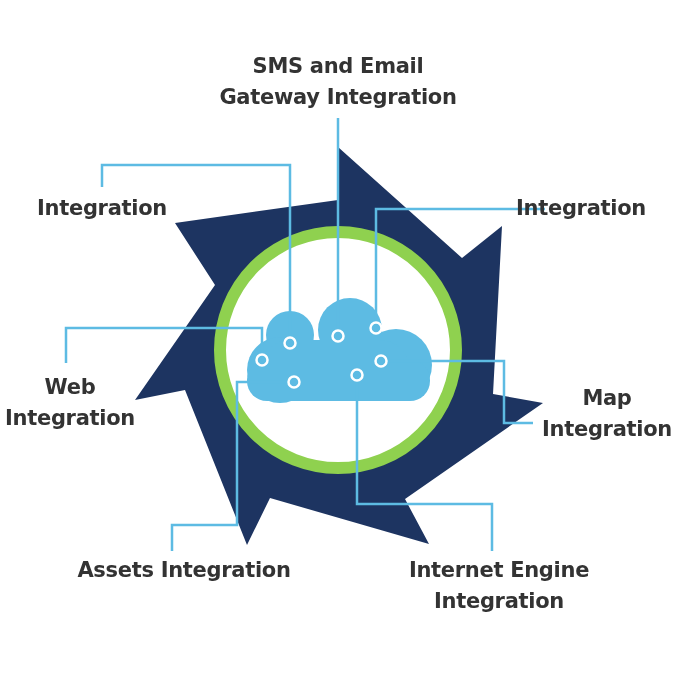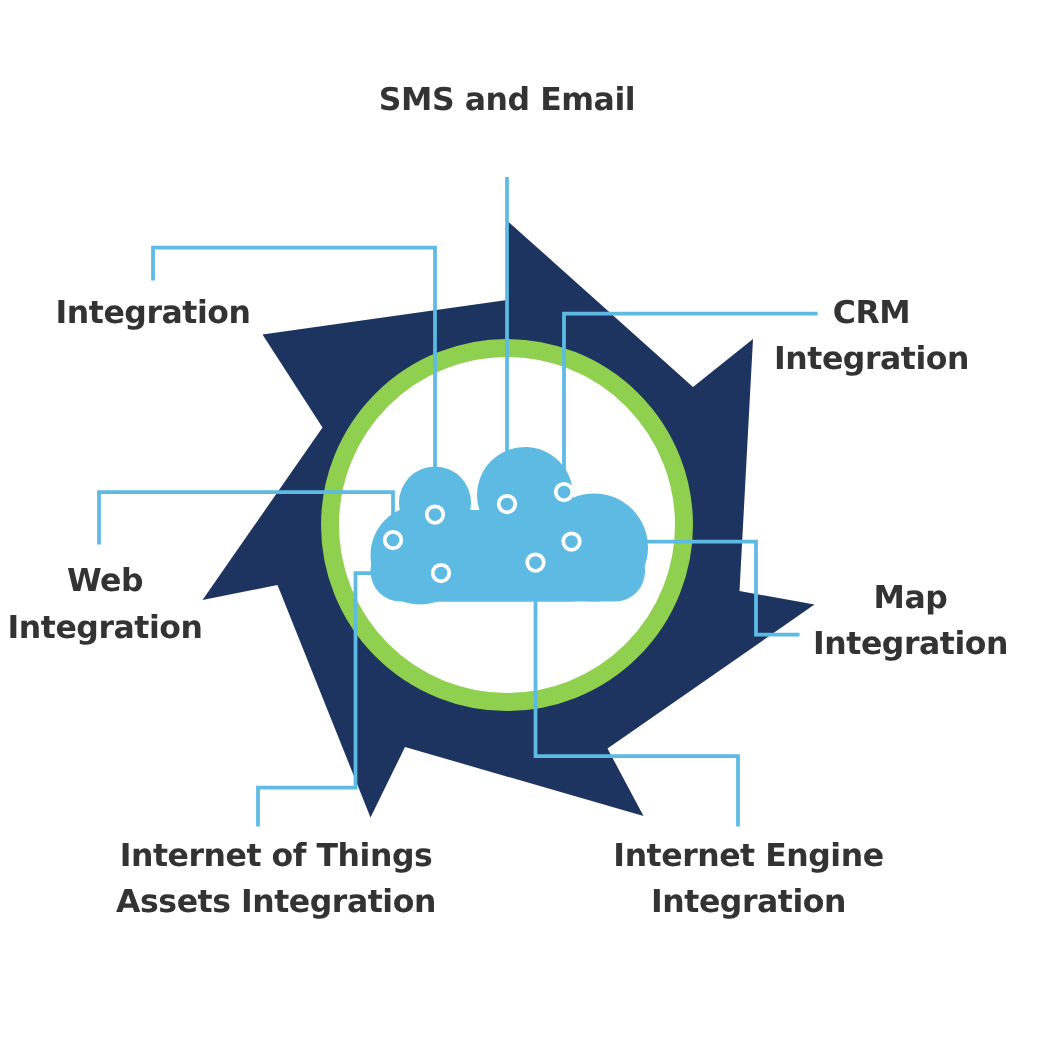--- a/index.html
+++ b/index.html
@@ -40,36 +40,35 @@
     <circle cx="376" cy="328" r="5.5"></circle>
     <circle cx="262" cy="360" r="5.5"></circle>
     <circle cx="381" cy="361" r="5.5"></circle>
     <circle cx="294" cy="382" r="5.5"></circle>
     <circle cx="357" cy="375" r="5.5"></circle>
   </g>
 </svg>
 
 <div class="label" style="left:188px; top:51px; width:300px;">
   <span>SMS and Email</span>
+  <span>Gateway Integration</span>
 </div>
 <div class="label" style="left:2px; top:193px; width:200px;">
   <span>Integration</span>
 </div>
 <div class="label" style="left:481px; top:193px; width:200px;">
-  <span>CRM</span>
   <span>Integration</span>
 </div>
 <div class="label" style="left:-30px; top:372px; width:200px;">
   <span>Web</span>
   <span>Integration</span>
 </div>
 <div class="label" style="left:507px; top:383px; width:200px;">
   <span>Map</span>
   <span>Integration</span>
 </div>
 <div class="label" style="left:34px; top:555px; width:300px;">
-  <span>Internet of Things</span>
   <span>Assets Integration</span>
 </div>
 <div class="label" style="left:349px; top:555px; width:300px;">
   <span>Internet Engine</span>
   <span>Integration</span>
 </div>
 
 </body></html>

